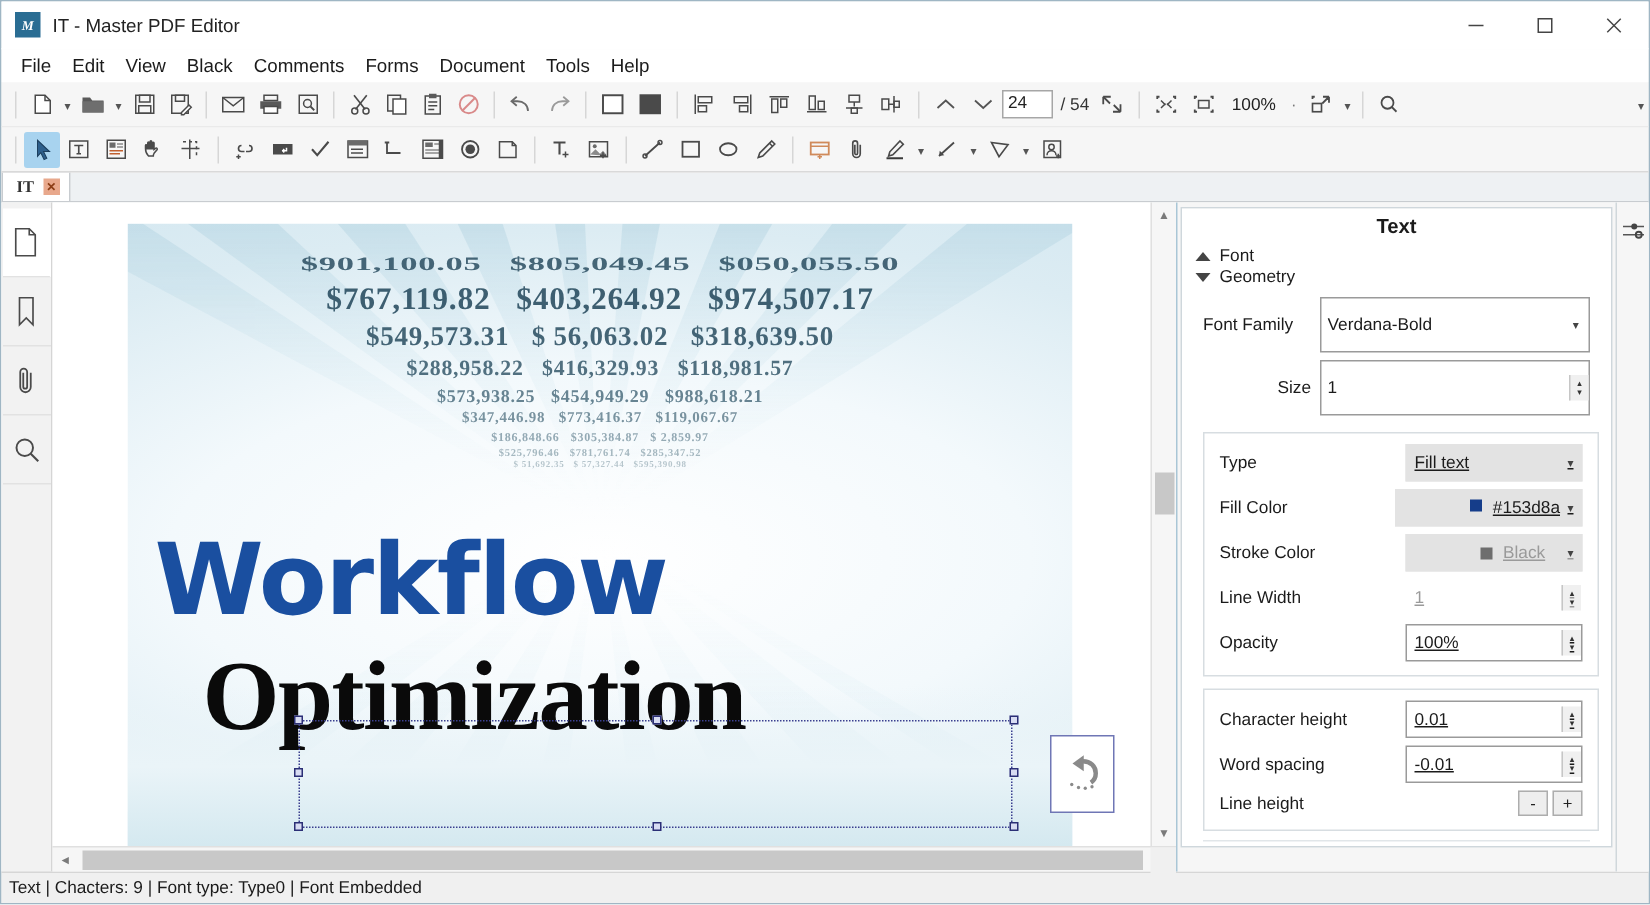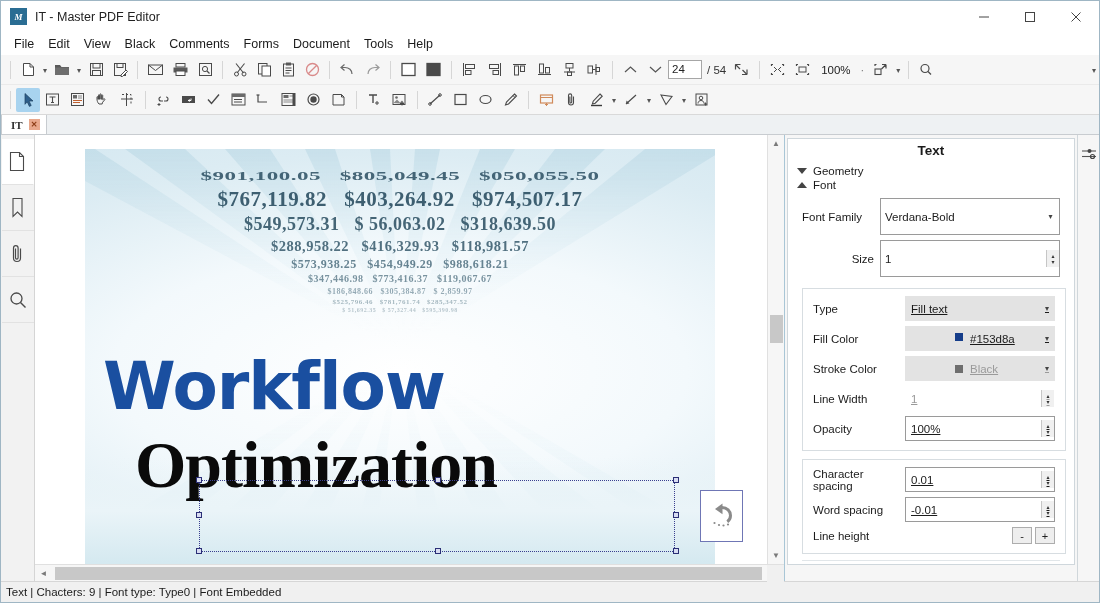--- a/index.html
+++ b/index.html
@@ -341,20 +341,21 @@
   }
   .subbox {
     border: 1px solid #d7dde1;
     margin: 4px 8px 6px 14px;
     padding: 7px 10px 4px 10px;
     background: #ffffff;
   }
   .prow {
     display: flex; align-items: center;
     margin-bottom: 5px;
+    gap: 32px;
   }
   .plabel { width: 92px; font-size: 11.5px; color: #1b1b1b; }
   .pctl {
     flex: 1; height: 25px;
     border: 1px solid #9a9a9a;
     background: #ffffff;
     display: flex; align-items: center;
     font-size: 11.5px; color: #1b1b1b;
     padding-left: 5px;
     text-decoration: underline;
@@ -992,27 +993,27 @@
       </div>
     </div>
 
     <div class="right-panel">
       <div class="panel-main">
         <div class="panel-inner">
 
           <div class="panel-title">Text</div>
 
           <div class="section-row">
+            <span class="tri up"></span>
+            <span>Font</span>
+          </div>
+
+          <div class="section-row">
             <span class="tri down"></span>
             <span>Geometry</span>
-          </div>
-
-          <div class="section-row">
-            <span class="tri up"></span>
-            <span>Font</span>
           </div>
 
           <div class="field-group">
             <div class="frow">
               <span class="flabel" style="width:72px; margin-right:6px;">Font Family</span>
               <div class="combo">
                 <span class="cv">Verdana-Bold</span>
                 <span class="combo-arrow">▾</span>
               </div>
             </div>
@@ -1075,21 +1076,21 @@
                 <span class="spin">
                     <span>▴</span>
                     <span>▾</span>
                   </span>
               </div>
             </div>
           </div>
 
           <div class="subbox" style="margin-top:8px;">
             <div class="prow">
-              <span class="plabel">Character spacing</span>
+              <span class="plabel">Character height</span>
               <div class="pctl">
                 <span class="val">0.01</span>
                 <span class="spin">
                     <span>▴</span>
                     <span>▾</span>
                   </span>
               </div>
             </div>
             <div class="prow">
               <span class="plabel">Word spacing</span>

